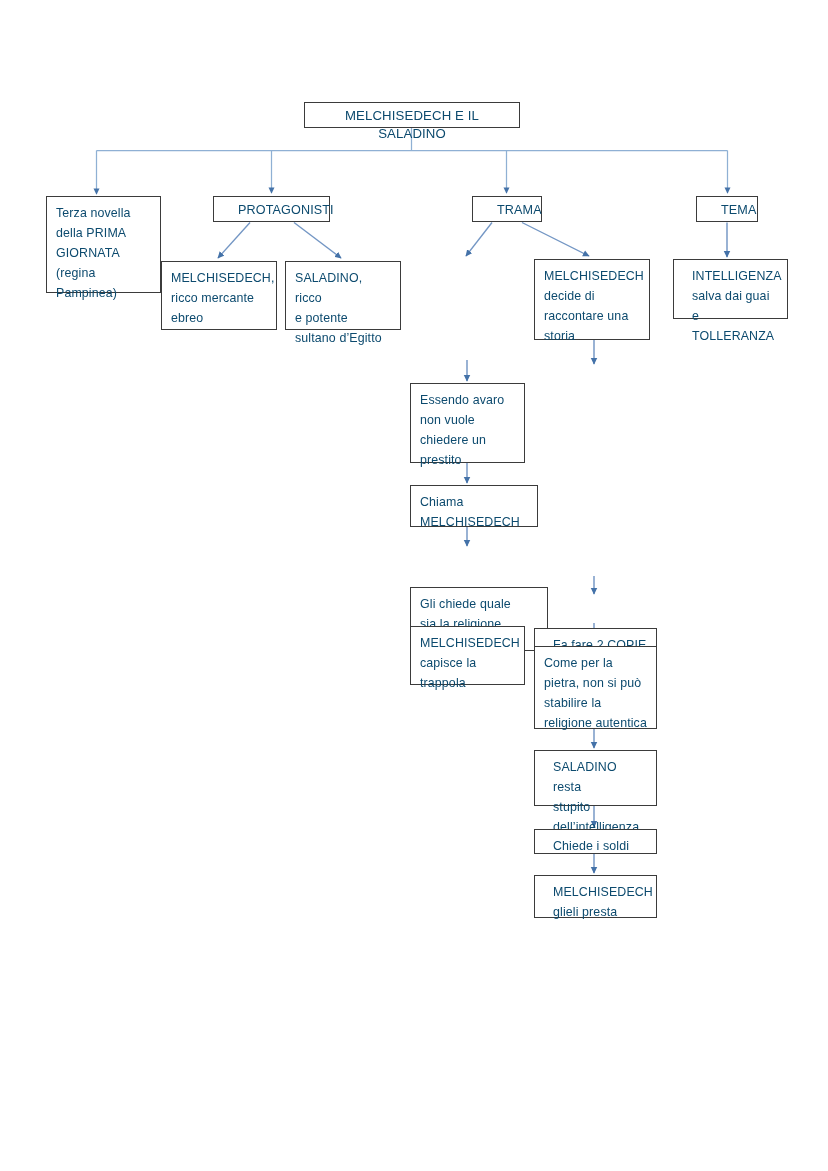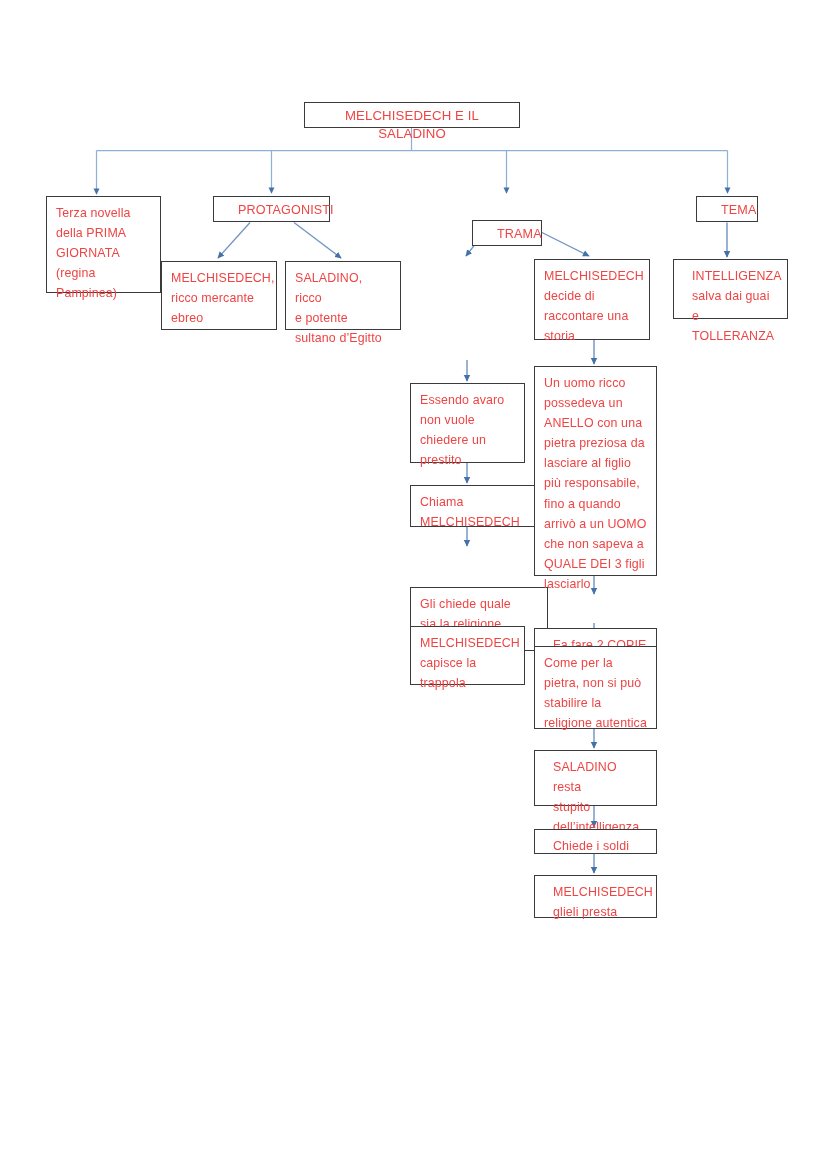--- a/index.html
+++ b/index.html
@@ -27,21 +27,21 @@
     top: 0;
     width: 828px;
     height: 1171px;
     pointer-events: none;
   }
   .node {
     position: absolute;
     box-sizing: border-box;
     border: 1.3px solid #3b3b3b;
     background: #ffffff;
-    color: #ef4444;
+    color: #0c4a6e;
     font-size: 12.4px;
     line-height: 1.62;
     padding: 6px 8px 5px 9px;
     white-space: pre-line;
     letter-spacing: 0.01em;
   }
   .node.center {
     text-align: center;
     padding: 4px 8px;
     line-height: 1.35;
@@ -118,21 +118,21 @@
   <div class="node center-mid" style="left:213px; top:196px; width:117px; height:26px;">PROTAGONISTI</div>
 
   <div class="node" style="left:161px; top:261px; width:116px; height:69px;">MELCHISEDECH,
 ricco mercante
 ebreo</div>
 
   <div class="node" style="left:285px; top:261px; width:116px; height:69px;">SALADINO, ricco
 e potente
 sultano d’Egitto</div>
 
-  <div class="node center-mid" style="left:472px; top:196px; width:70px; height:26px;margin-top:24px;">TRAMA</div>
+  <div class="node center-mid" style="left:472px; top:196px; width:70px; height:26px;">TRAMA</div>
 
 
   <div class="node" style="left:410px; top:383px; width:115px; height:80px;">Essendo avaro
 non vuole
 chiedere un
 prestito</div>
 
   <div class="node" style="left:410px; top:485px; width:128px; height:42px;">Chiama
 MELCHISEDECH</div>
 
@@ -142,31 +142,20 @@
 
   <div class="node" style="left:410px; top:626px; width:115px; height:59px;">MELCHISEDECH
 capisce la
 trappola</div>
 
   <div class="node" style="left:534px; top:259px; width:116px; height:81px;">MELCHISEDECH
 decide di
 raccontare una
 storia</div>
 
-  <div class="node" style="left:534px; top:366px; width:123px; height:210px;">Un uomo ricco
-possedeva un
-ANELLO con una
-pietra preziosa da
-lasciare al figlio
-più responsabile,
-fino a quando
-arrivò a un UOMO
-che non sapeva a
-QUALE DEI 3 figli
-lasciarlo</div>
 
   <div class="node pad-l" style="left:534px; top:596px; width:123px; height:27px;margin-top:32px;">Fa fare 2 COPIE</div>
 
   <div class="node" style="left:534px; top:646px; width:123px; height:83px;">Come per la
 pietra, non si può
 stabilire la
 religione autentica</div>
 
   <div class="node pad-l" style="left:534px; top:750px; width:123px; height:56px;">SALADINO resta
 stupito

